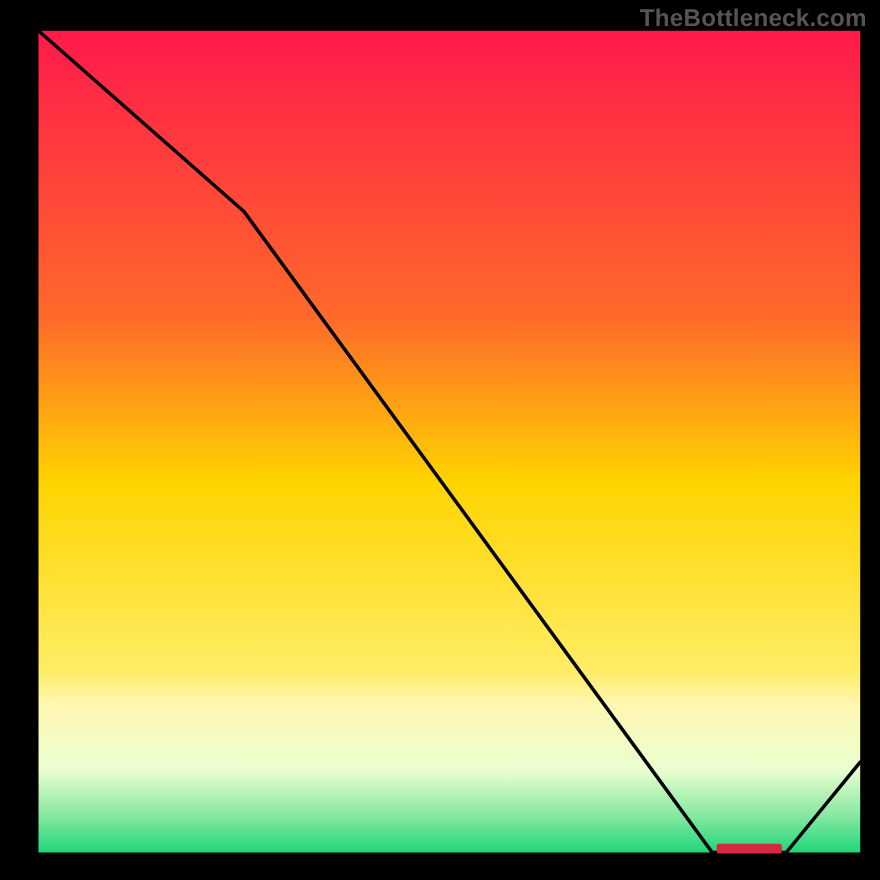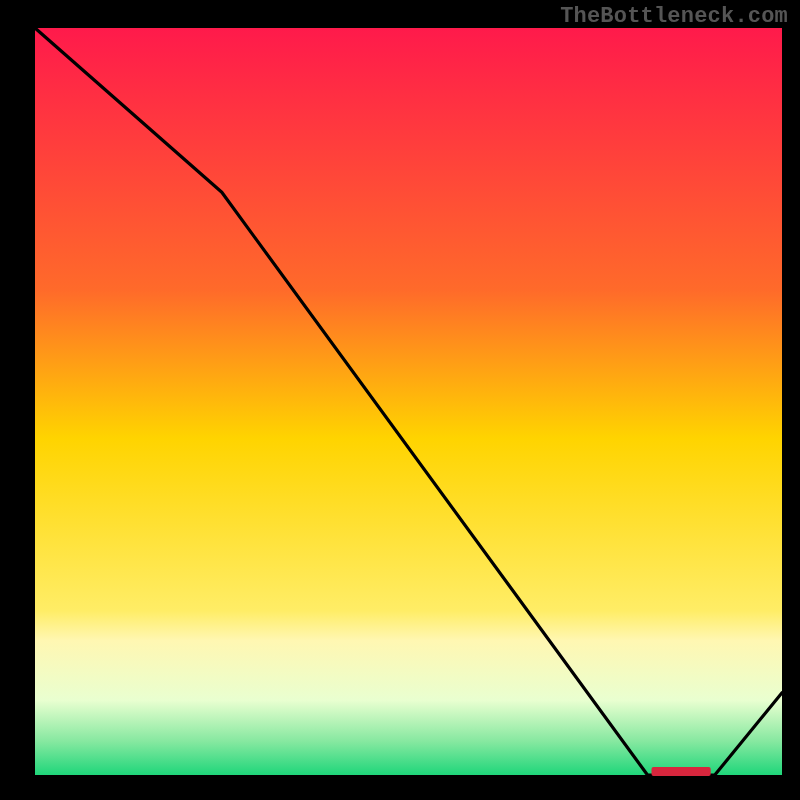--- a/index.html
+++ b/index.html
@@ -8,21 +8,20 @@
     width: 800px;
     height: 800px;
     background: #000;
     font-family: Arial, Helvetica, sans-serif;
     overflow: hidden;
   }
   .frame {
     position: relative;
     width: 800px;
     height: 668px;
-    font-family: Liberation Mono, monospace;
   }
   .attribution {
     position: absolute;
     top: 4px;
     right: 12px;
     color: #555;
     font-size: 22px;
     font-weight: 600;
     letter-spacing: 0.2px;
     user-select: none;

